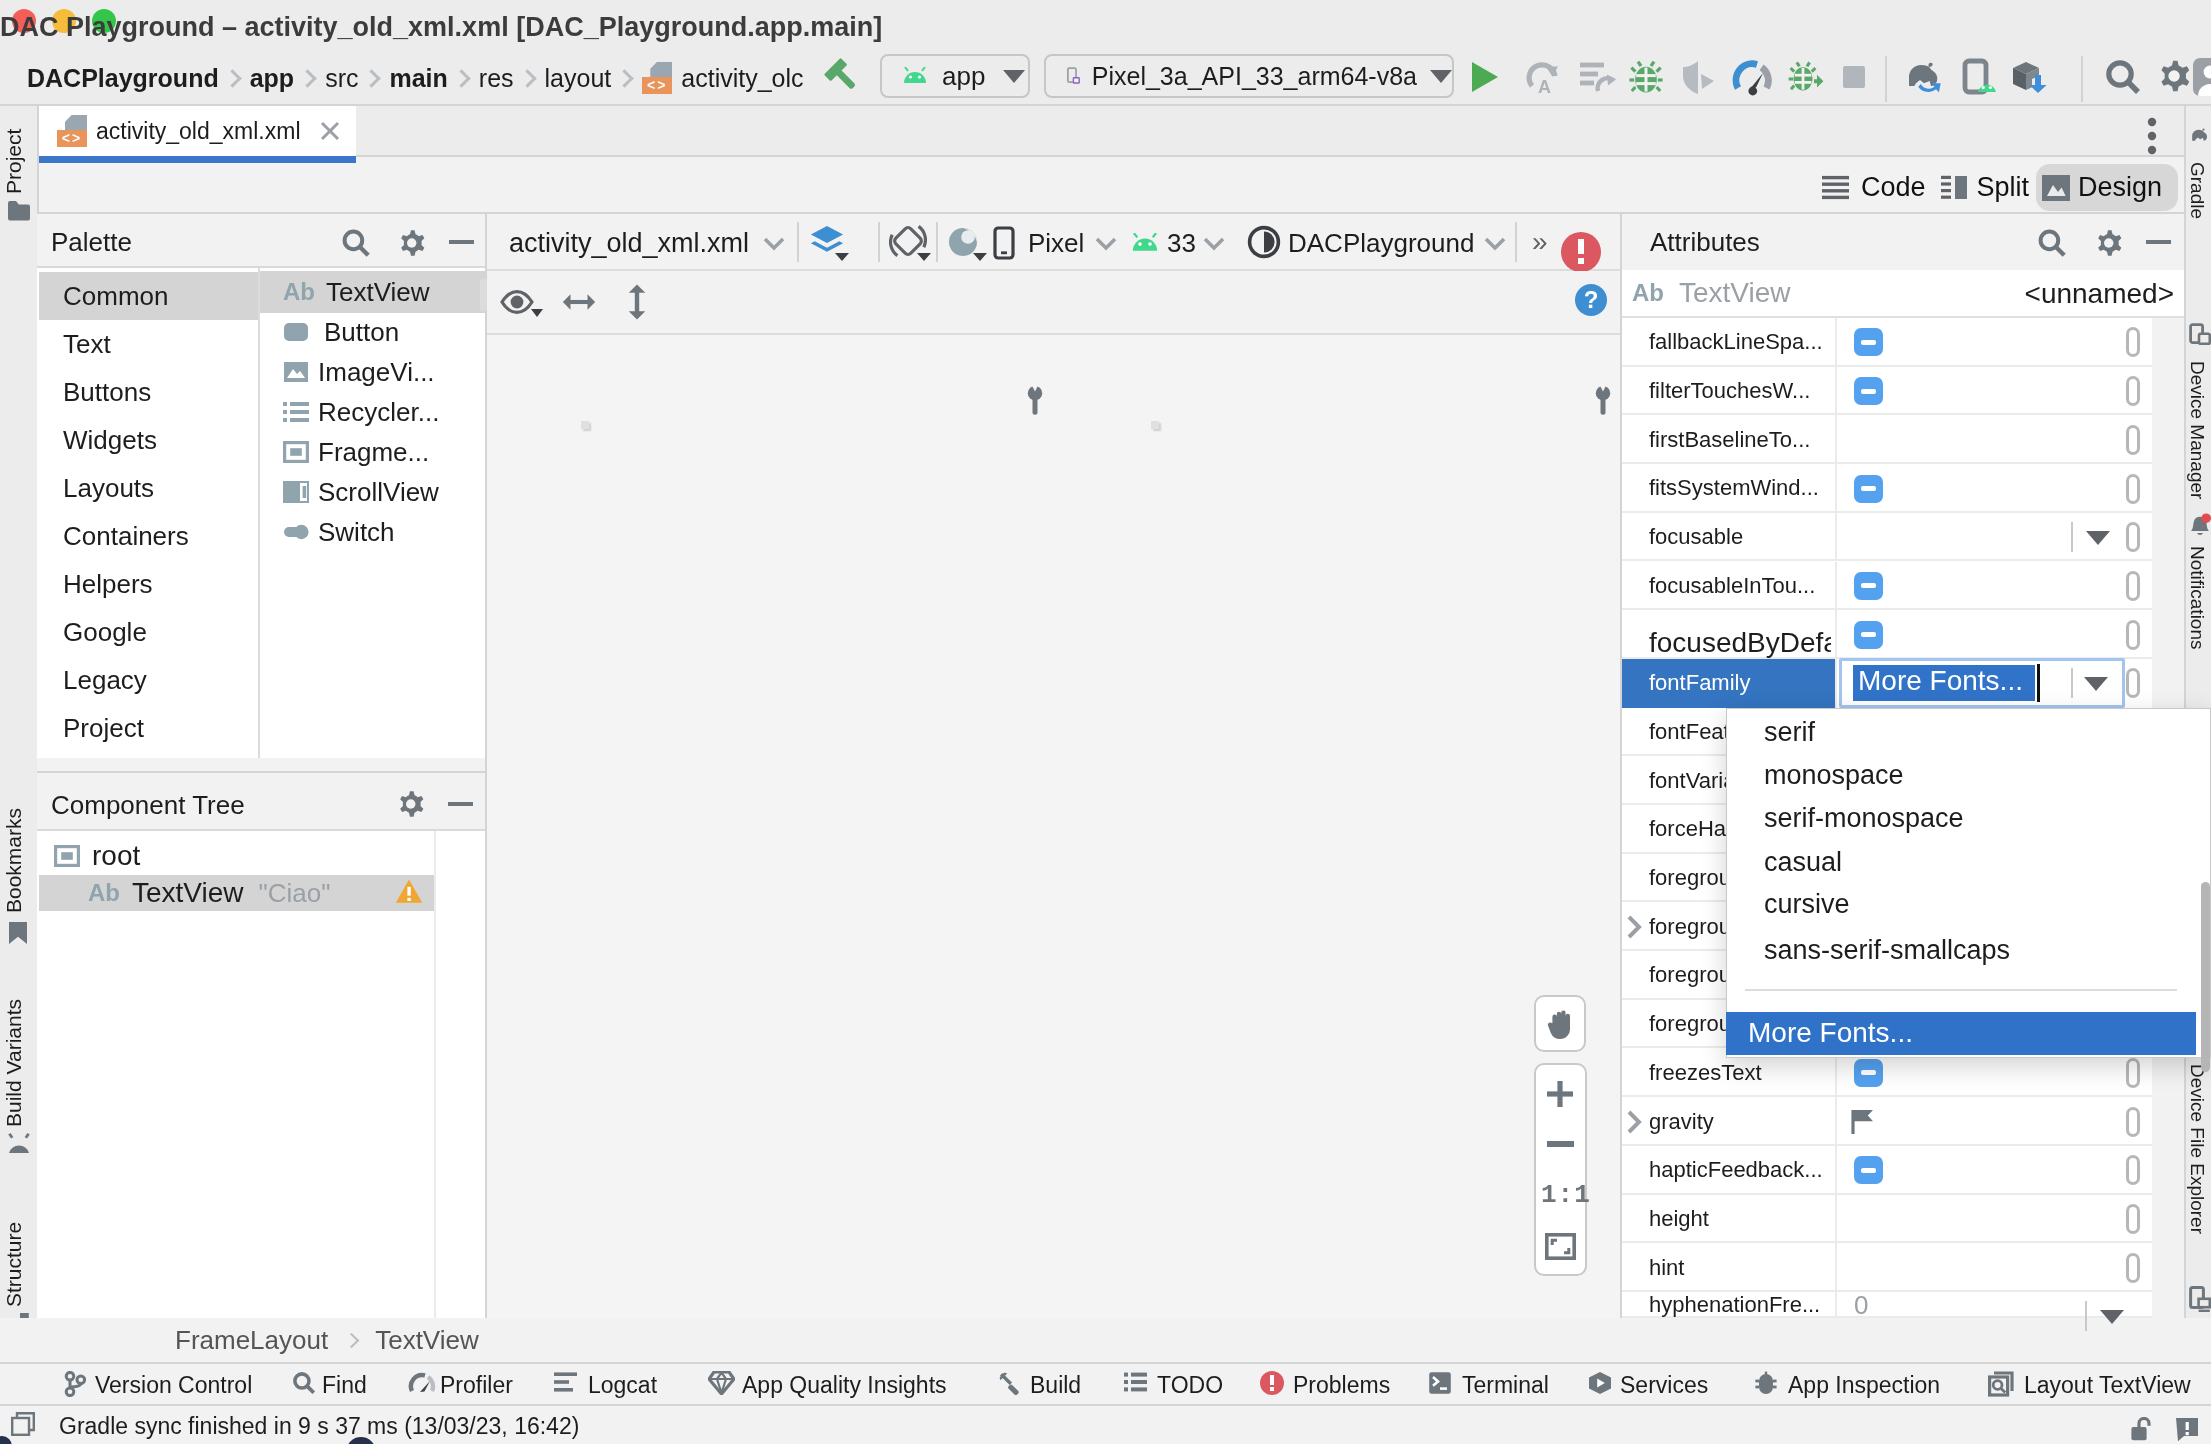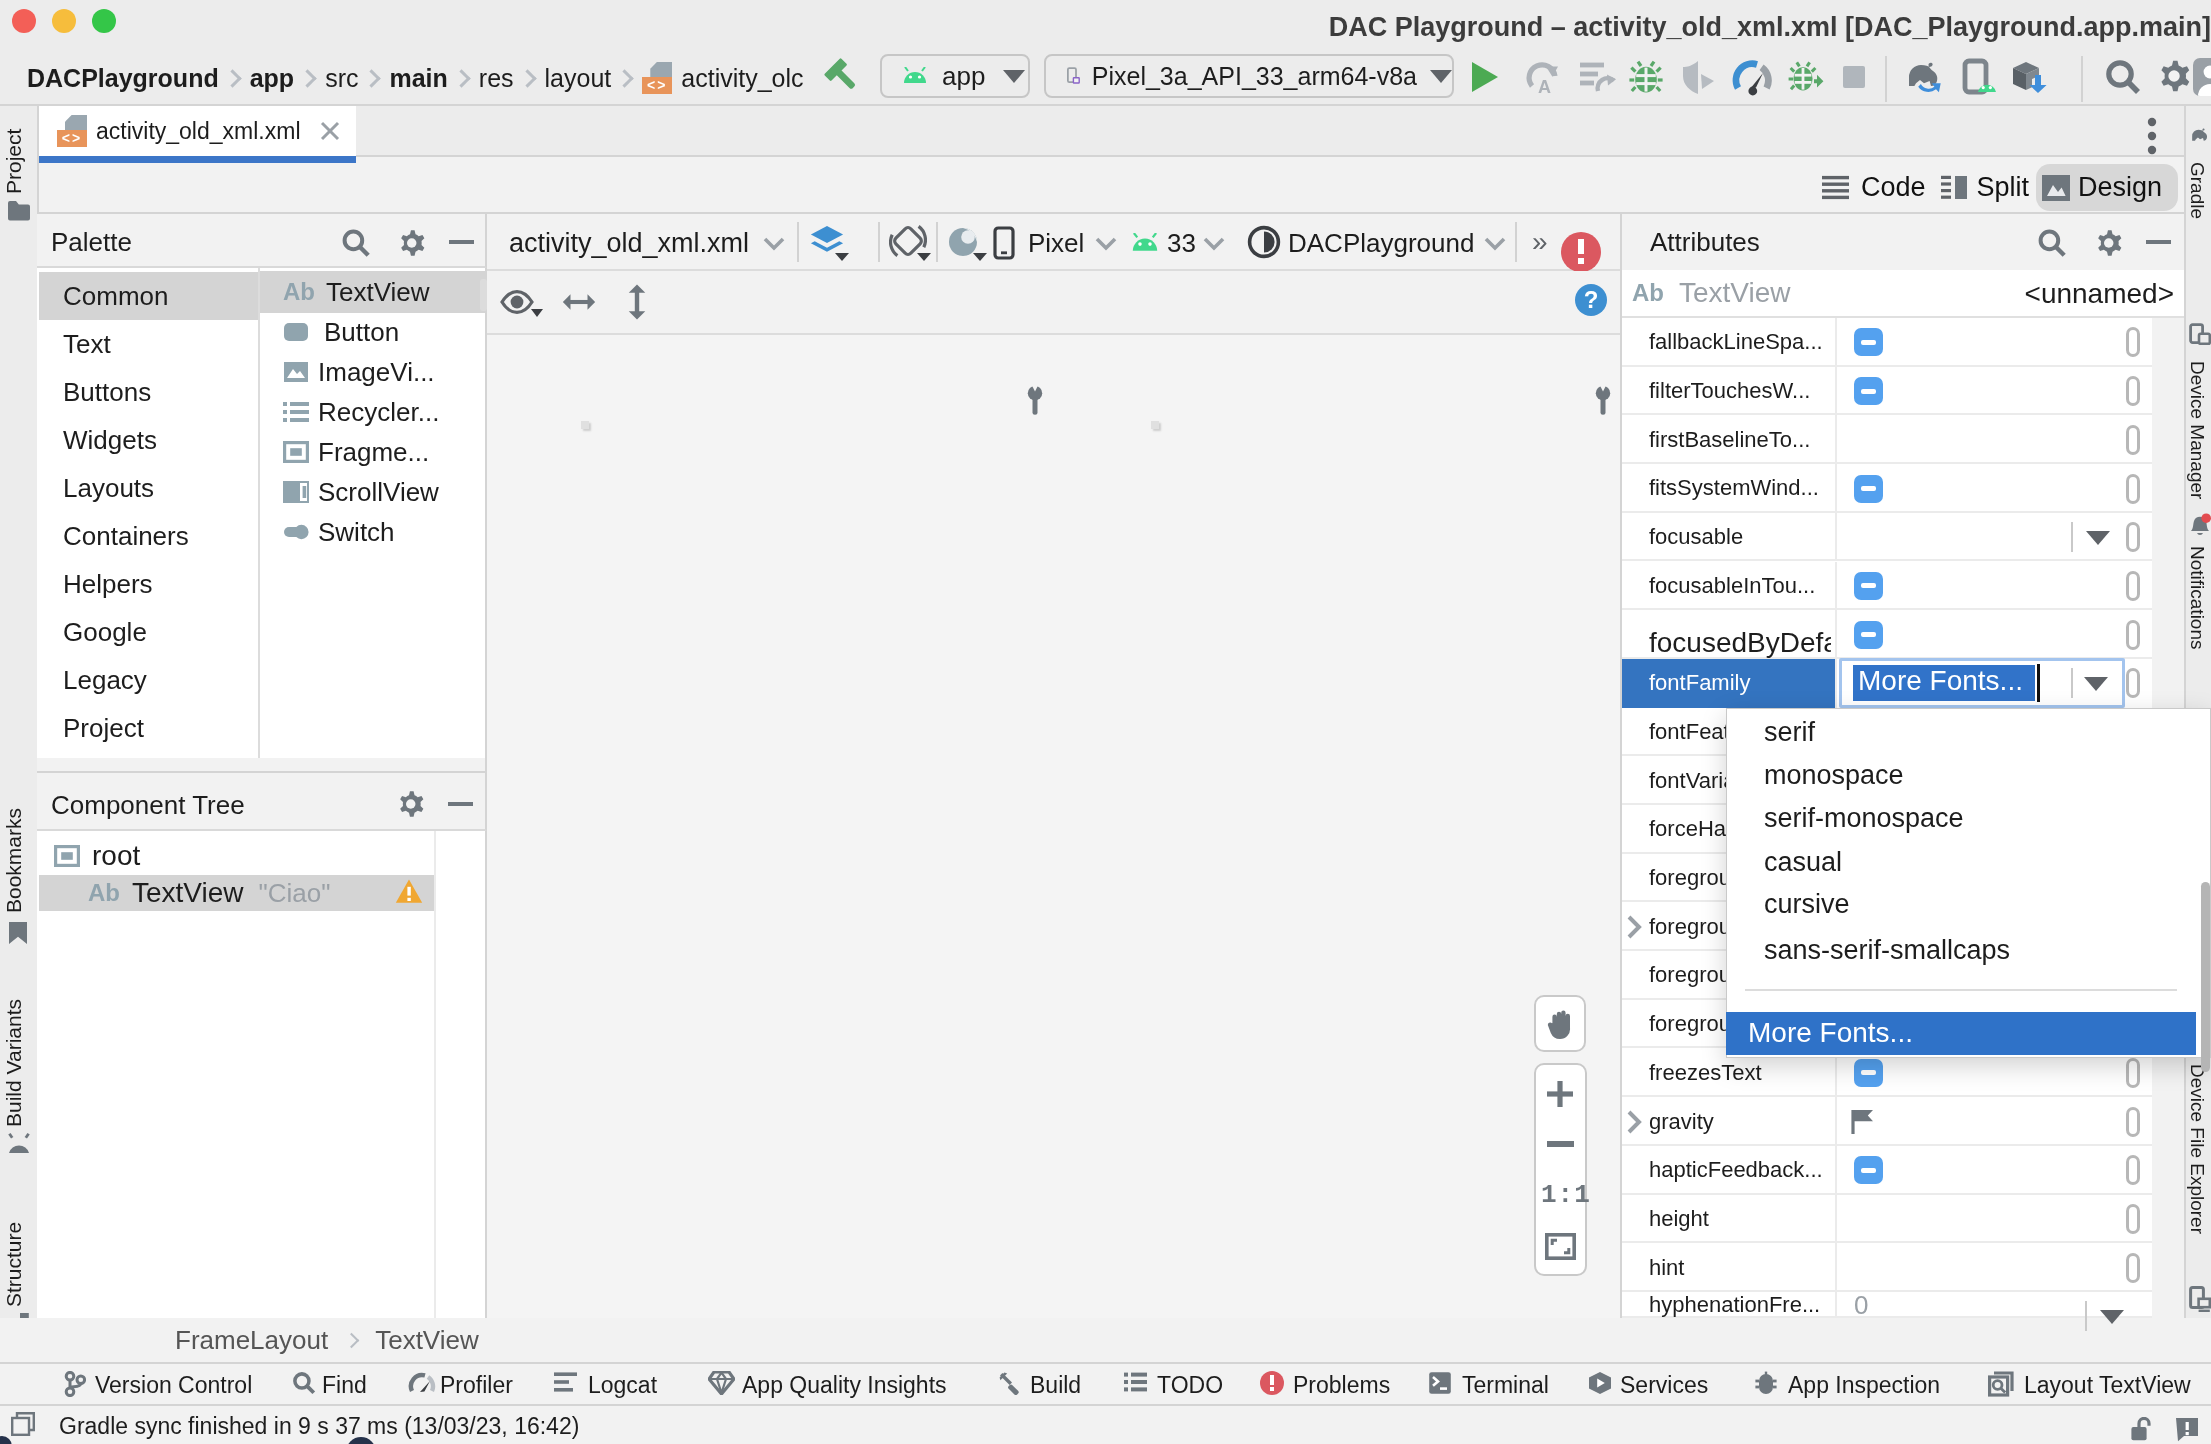--- a/index.html
+++ b/index.html
@@ -21,21 +21,21 @@
   .vsep { position:absolute; width:2px; background:#d2d2d2; }
 </style>
 </head>
 <body>
 <div id="root">
 
 <div class="abs" style="left:0;top:0;width:2211px;height:52px;background:#ececec;"></div>
 <div class="abs" style="left:12px;top:9px;width:24px;height:24px;border-radius:50%;background:#f35f57;"></div>
 <div class="abs" style="left:52px;top:9px;width:24px;height:24px;border-radius:50%;background:#f6bd3c;"></div>
 <div class="abs" style="left:92px;top:9px;width:24px;height:24px;border-radius:50%;background:#34c648;"></div>
-<div class="abs" style="left:0;top:12px;width:2211px;text-align:right;font-size:27px;font-weight:bold;color:#3c3c3c;">DAC Playground – activity_old_xml.xml [DAC_Playground.app.main]</div>
+<div class="abs" style="left:0;top:12px;width:2211px;text-align:left;font-size:27px;font-weight:bold;color:#3c3c3c;">DAC Playground – activity_old_xml.xml [DAC_Playground.app.main]</div>
 
 <div class="abs" style="left:0;top:52px;width:2211px;height:54px;background:#ececec;border-bottom:2px solid #d4d4d4;"></div>
 <div class="abs flex" style="left:27px;top:52px;height:52px;font-size:25px;color:#1d1d1d;white-space:nowrap;">
   <b>DACPlayground</b>
       <span class="crumbsep"></span>
       <b>app</b>
       <span class="crumbsep"></span>
       <span>src</span>
       <span class="crumbsep"></span>
       <b>main</b>

